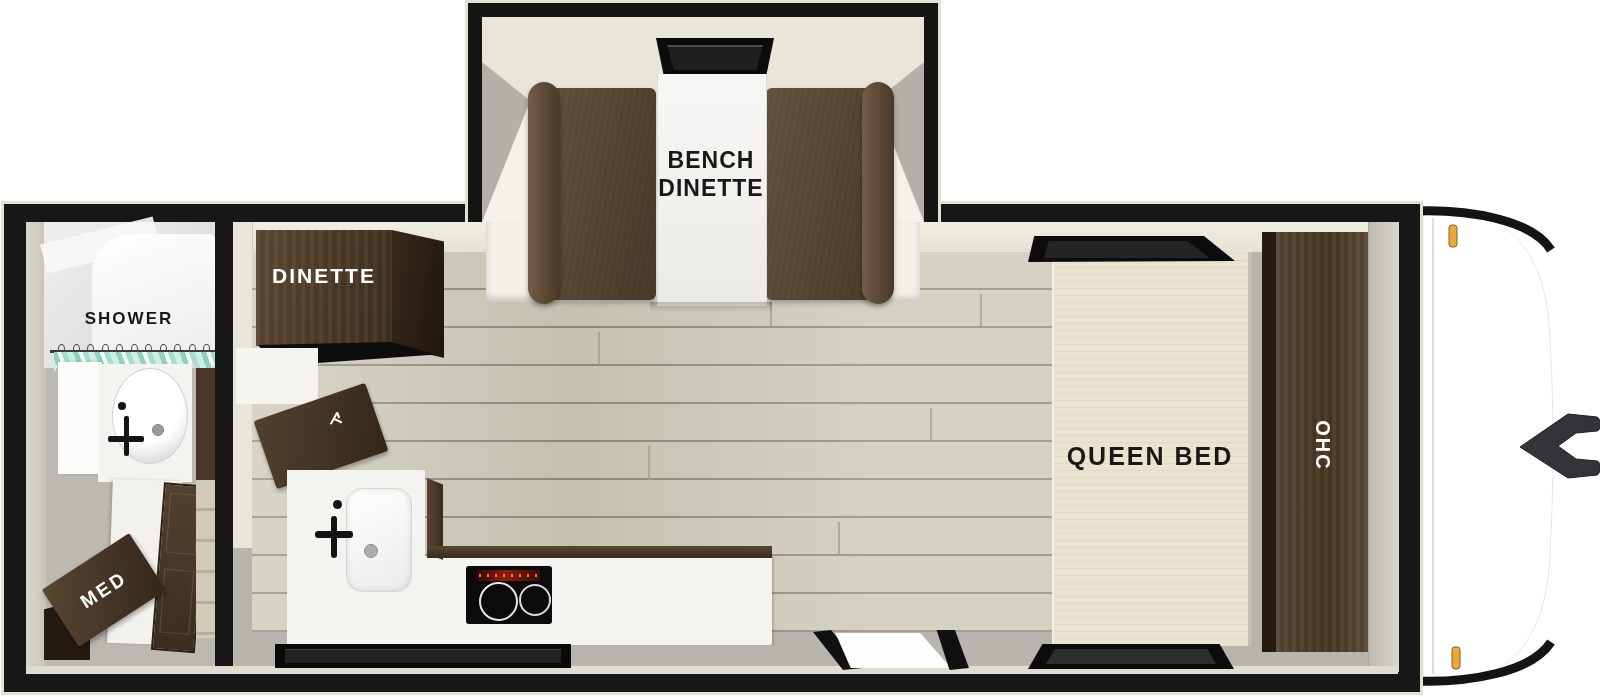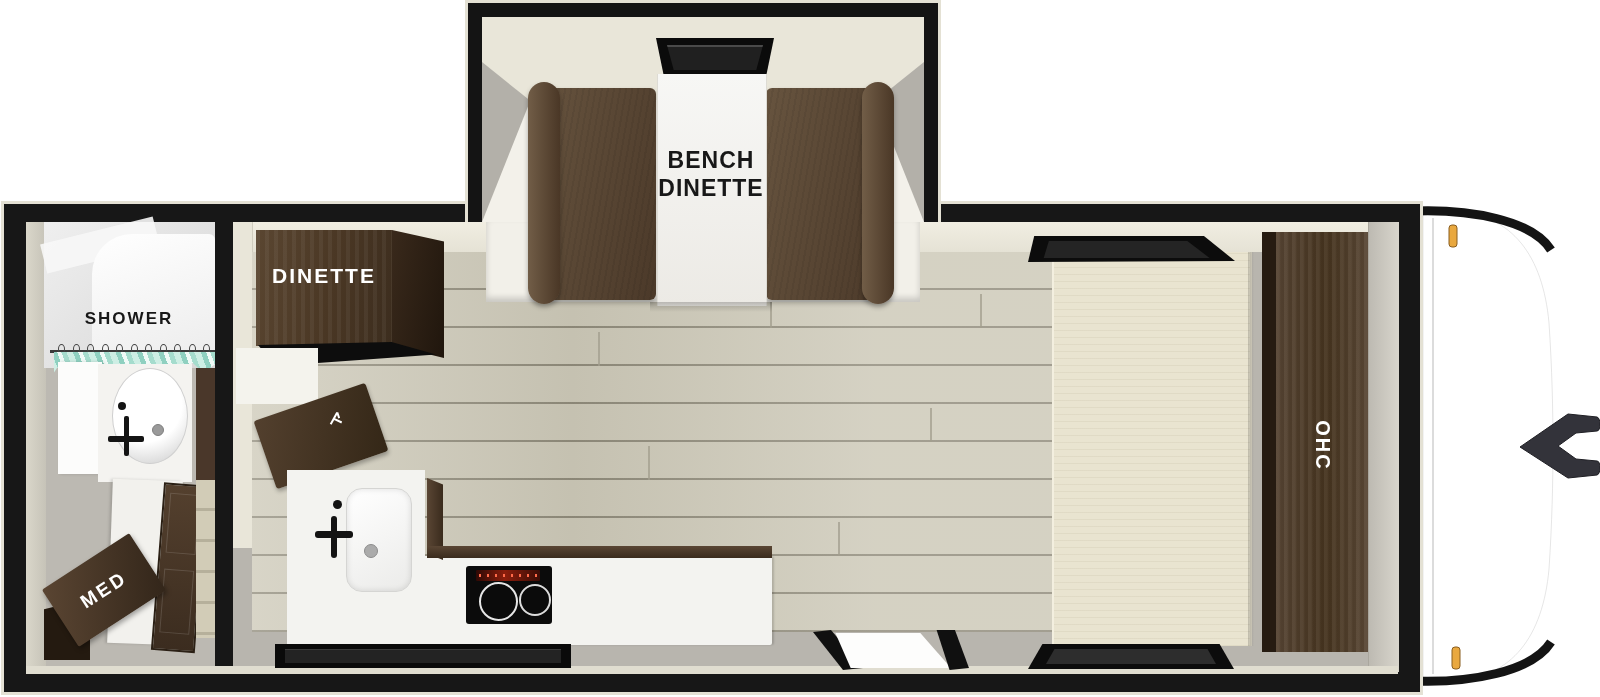--- a/index.html
+++ b/index.html
@@ -285,20 +285,21 @@
   </div>
   <div class="a win-bl">
       <i></i>
     </div>
 
   <div class="a jamb-l"></div>
   <div class="a door-floor"></div>
   <div class="a jamb-r"></div>
 
   <div class="a bed"></div>
+  <div class="a lbl bed-label">QUEEN BED</div>
   <div class="a win-head">
       <i></i>
     </div>
   <div class="a win-foot">
       <i></i>
     </div>
   <div class="a bed-shadow-r"></div>
   <div class="a ohc-edge"></div>
   <div class="a ohc-face"></div>
   <div class="a ohc-label">

